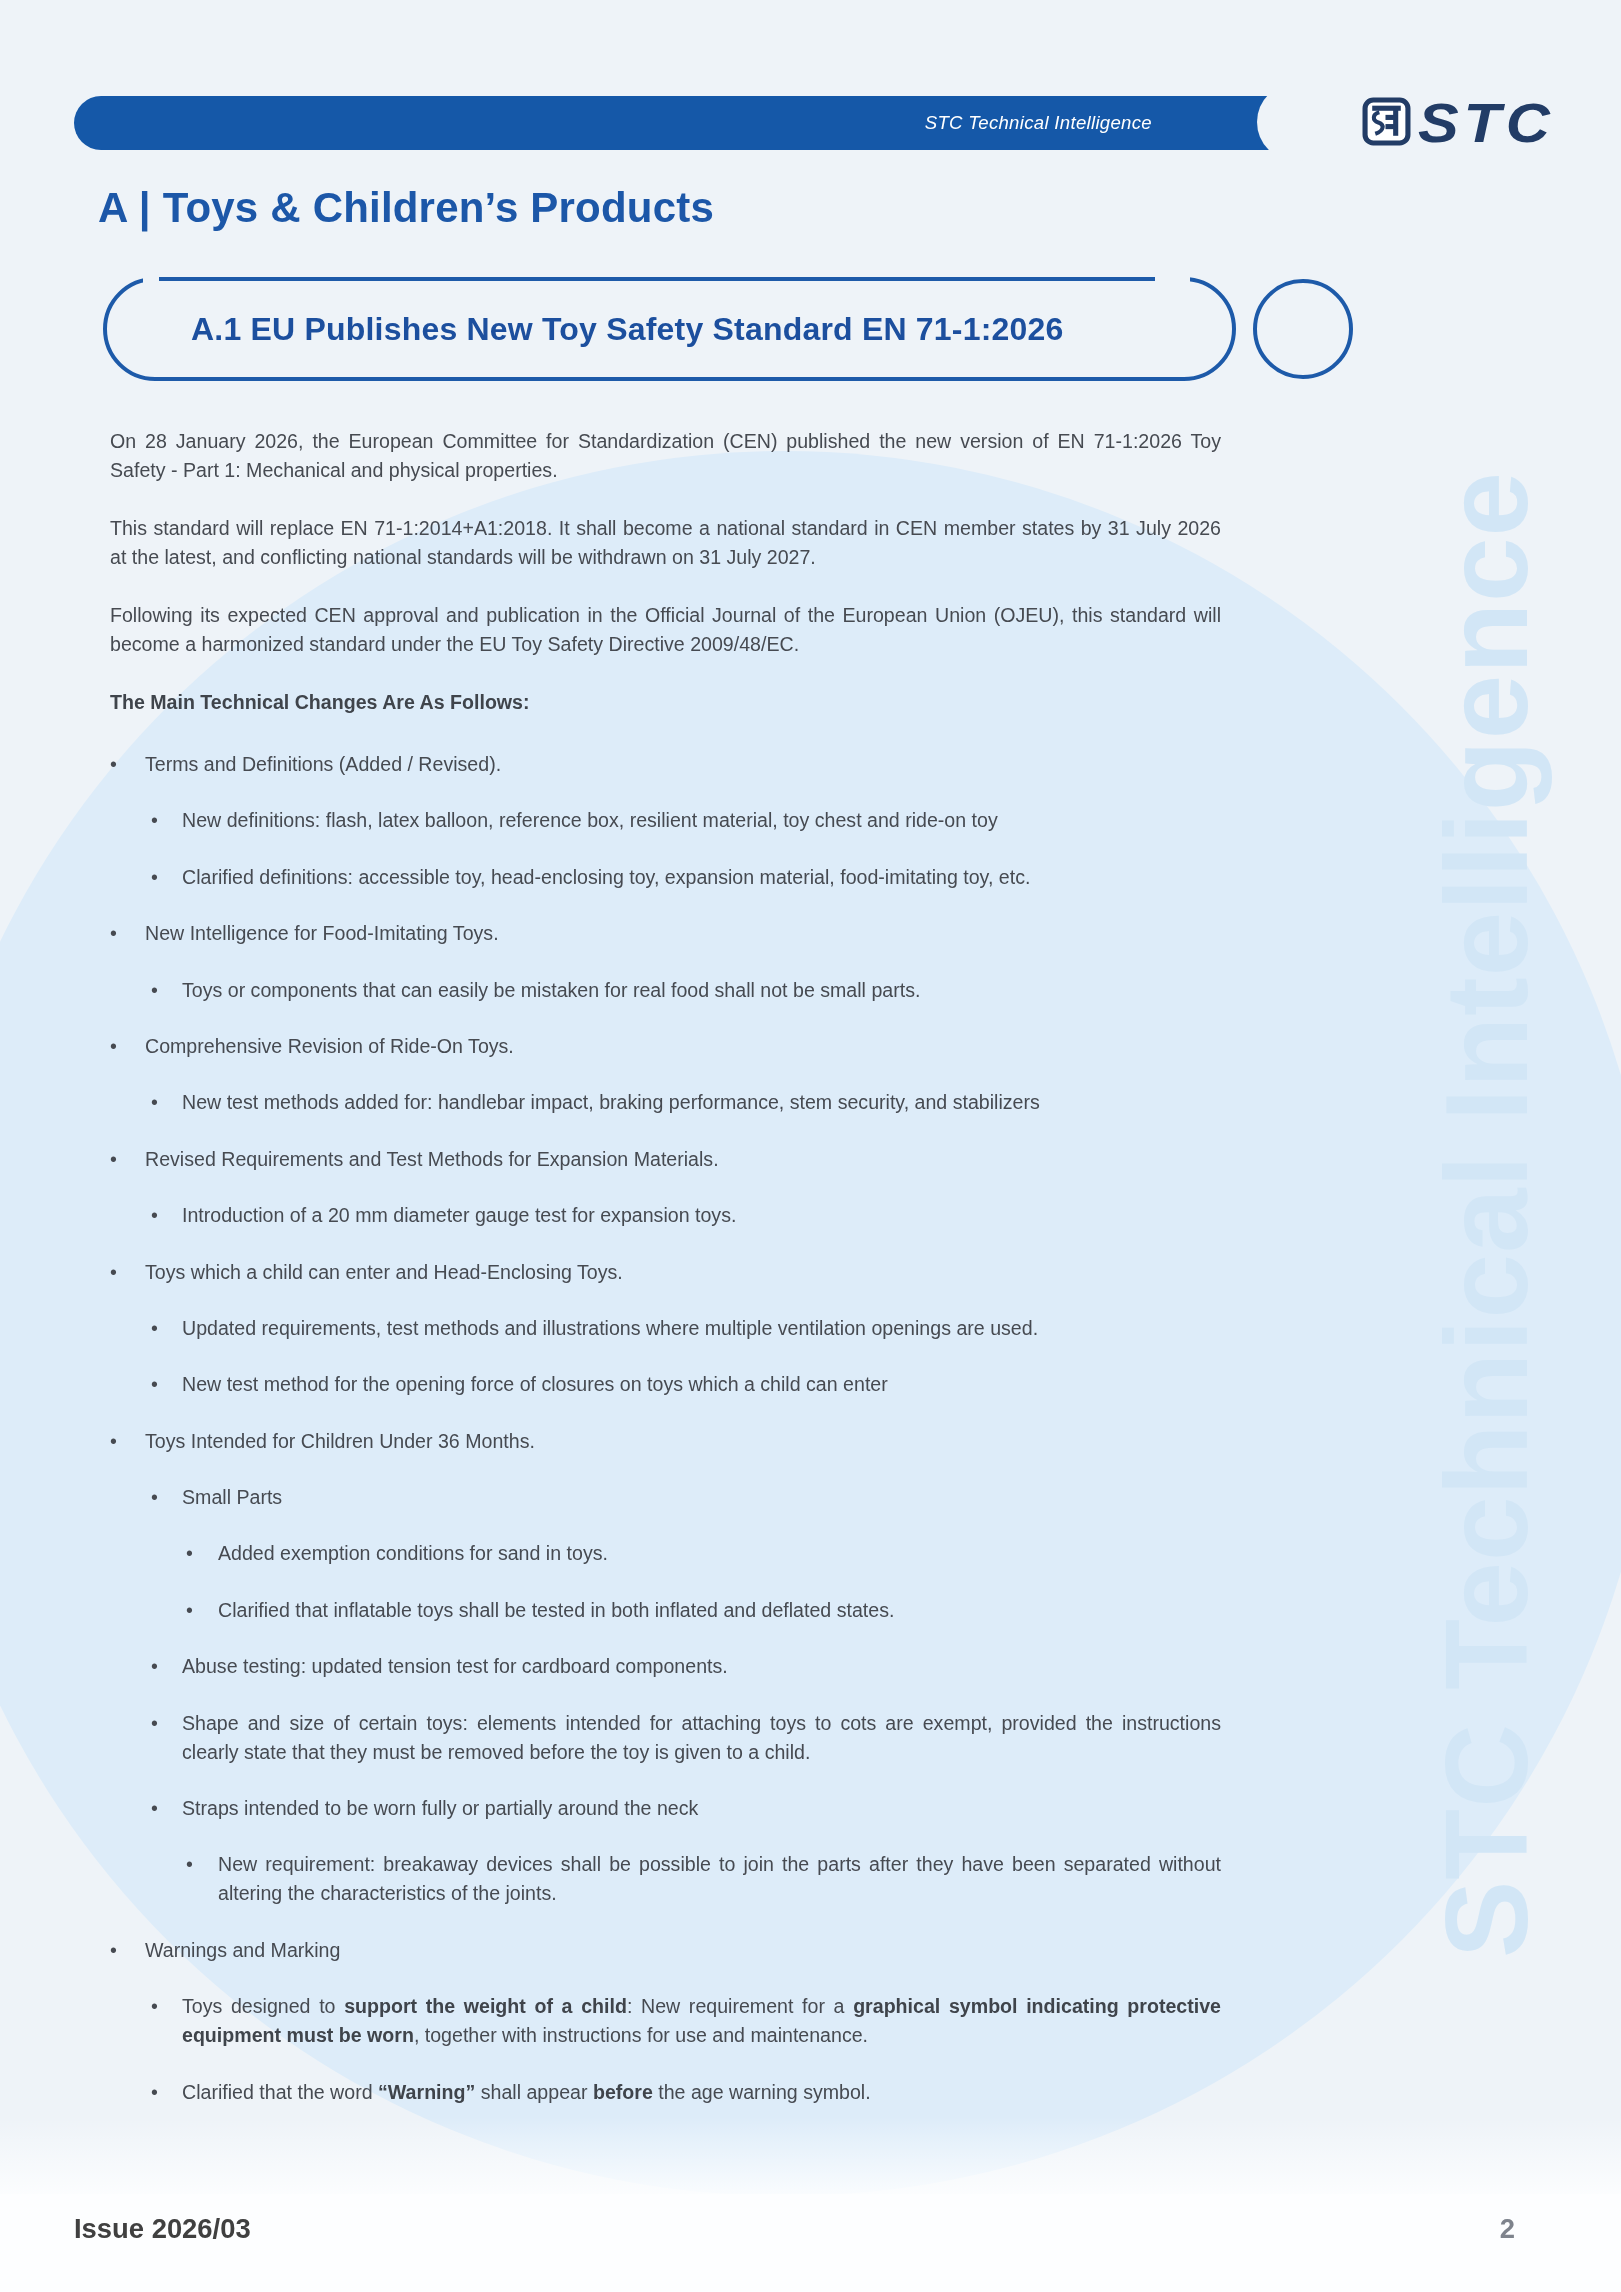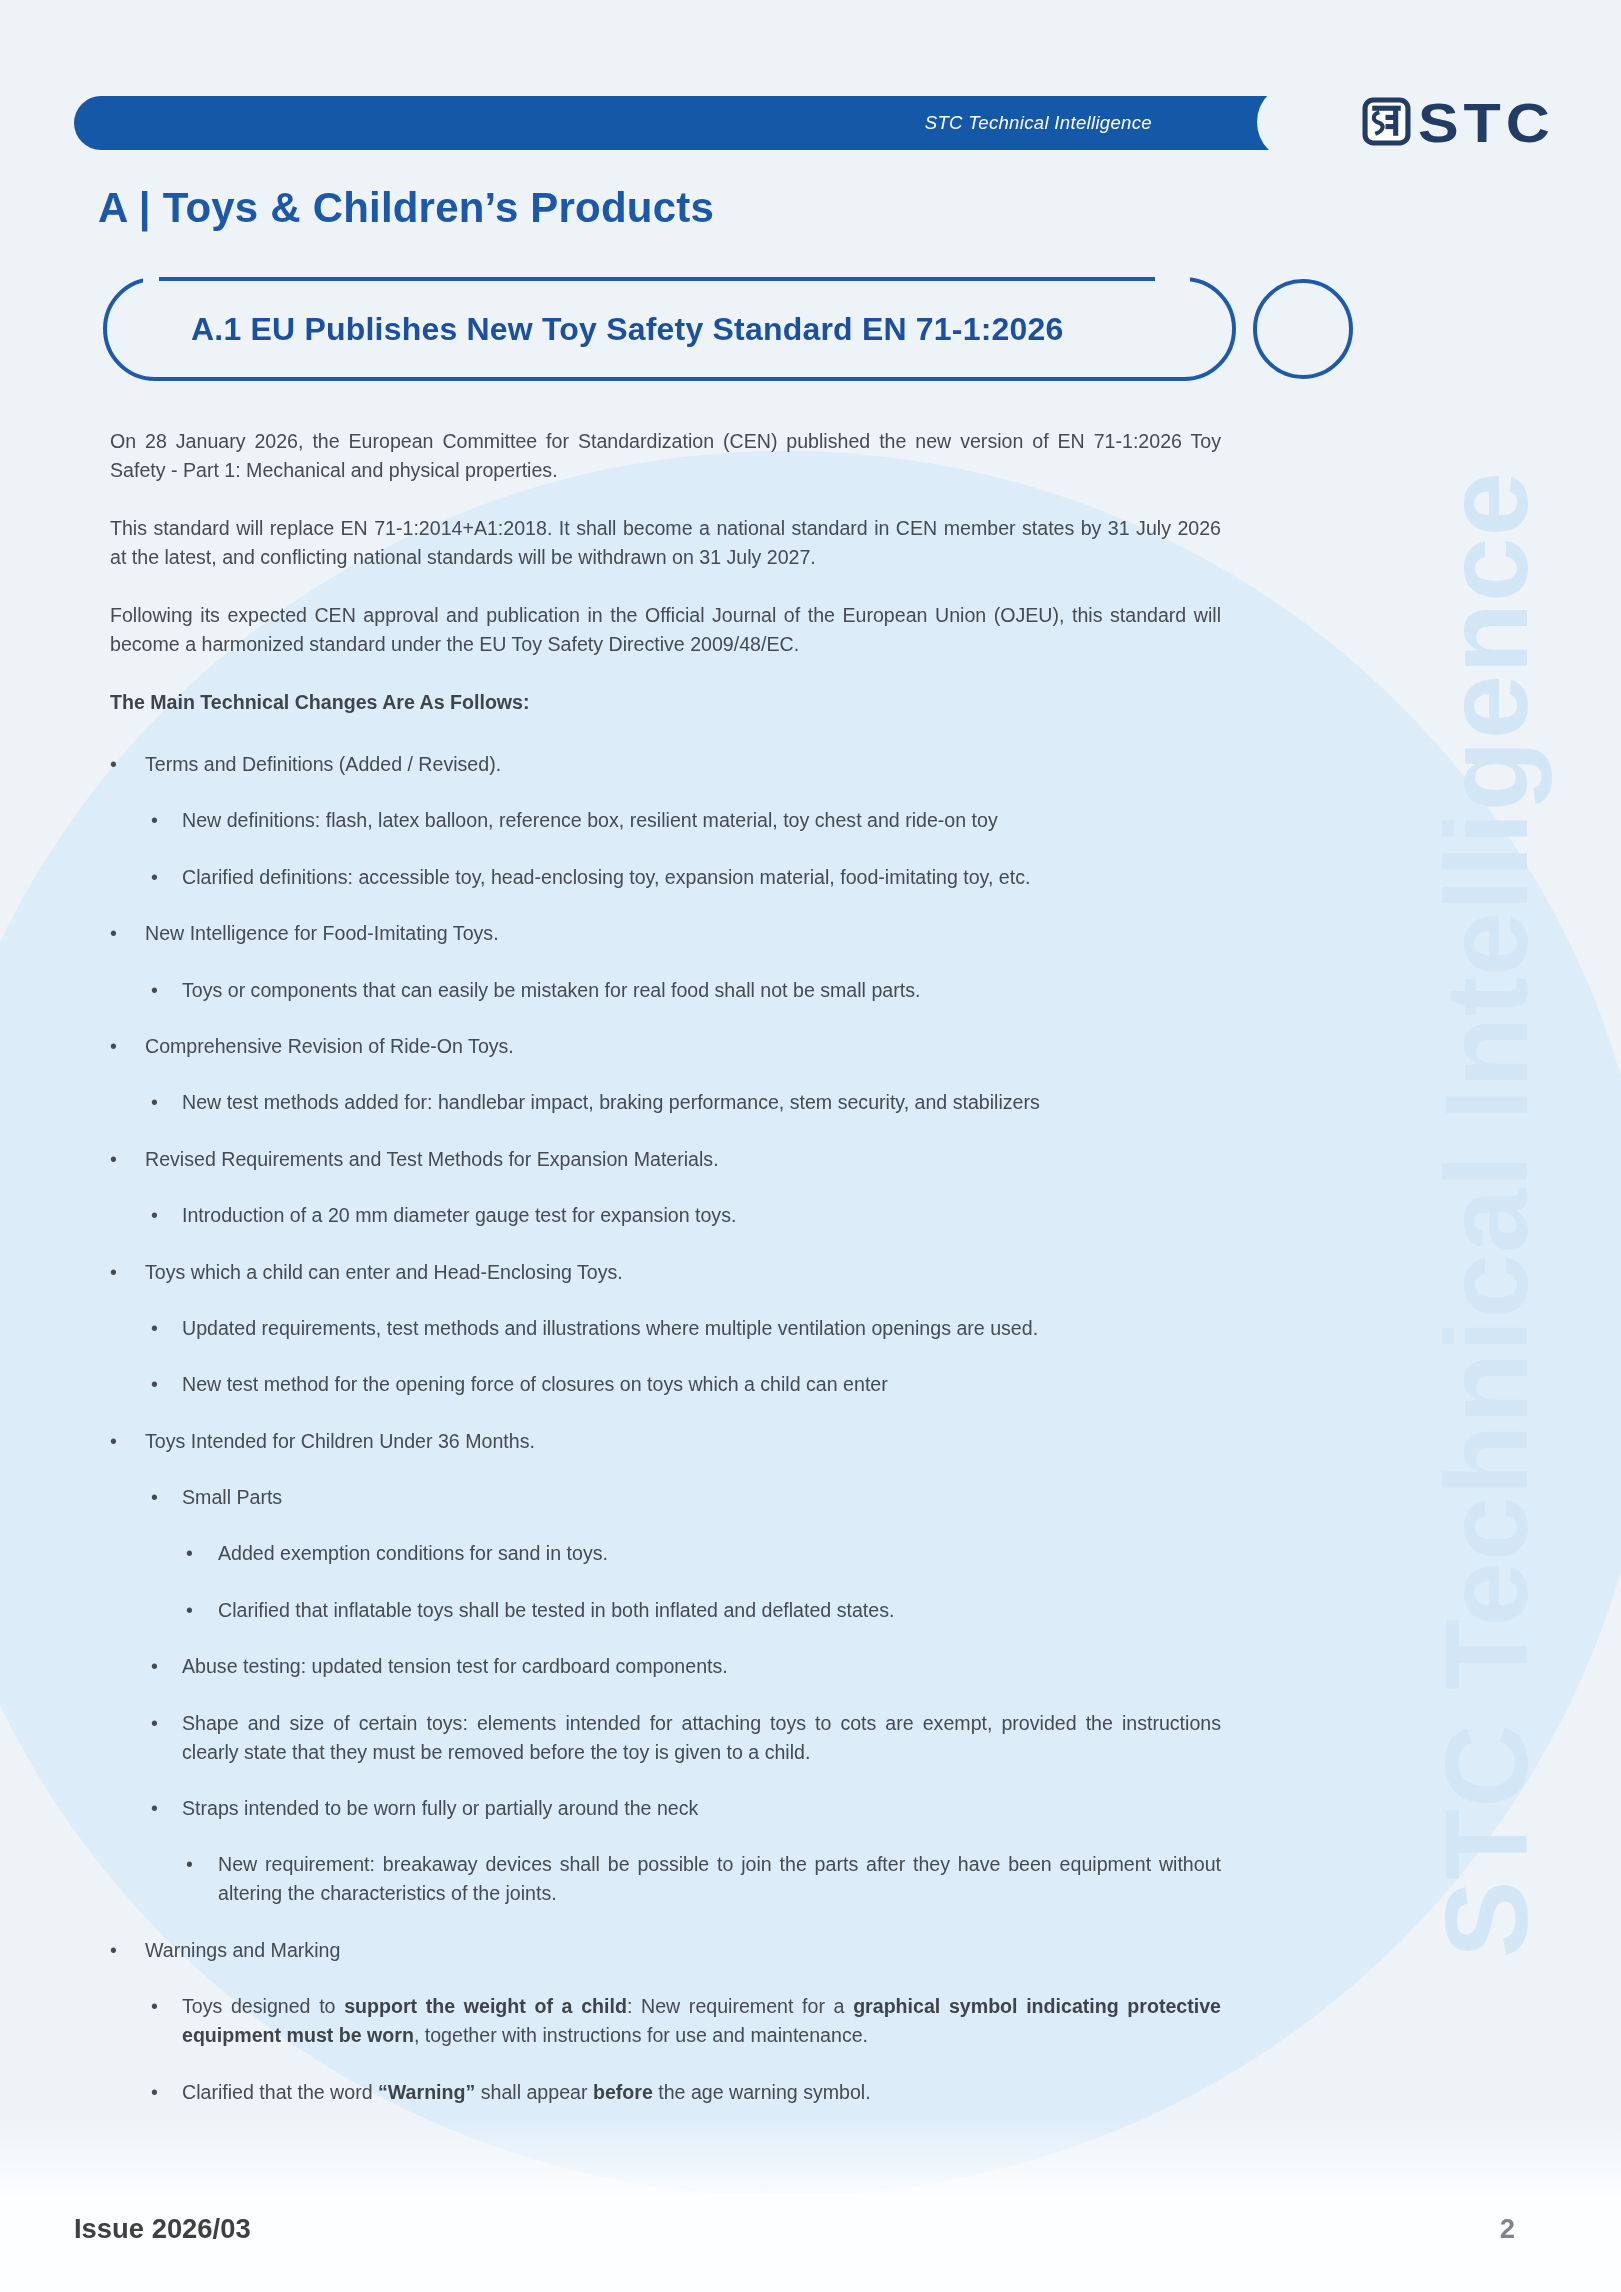--- a/index.html
+++ b/index.html
@@ -36,21 +36,21 @@
   .topbar-text{
     color:#ffffff; font-style:italic; font-size:18.6px; padding-right:137px; letter-spacing:0.3px;
   }
   .topbar-notch{
     position:absolute; left:1257px; top:83px; width:78px; height:78px;
     border-radius:50%; background:#eef3f8; z-index:4;
   }
   
   .logo{
     position:absolute; left:1362px; top:98px; height:51px; z-index:3;
-    display:flex; align-items:center; gap:6.9px;
+    display:flex; align-items:center; gap:6.9px;font-style:italic;
   }
   .logo-word{
     font-size:61px; font-weight:bold; color:#223c66; letter-spacing:4.9px; line-height:47px;
     transform:scaleY(.92);
   }
   
   .page-title{
     position:absolute; left:98px; top:184px; margin:0; z-index:3;
     font-size:42px; font-weight:bold; color:#1c57a8; letter-spacing:0.2px;
   }
@@ -209,21 +209,21 @@
         <div class="b l2">
           <span class="mk">•</span>
           <span class="txt"><span>Shape and size of certain toys: elements intended for attaching toys to cots are exempt, provided the instructions clearly state that they must be removed before the toy is given to a child.</span></span>
         </div>
         <div class="b l2">
           <span class="mk">•</span>
           <span class="txt"><span>Straps intended to be worn fully or partially around the neck</span></span>
         </div>
         <div class="b l3">
           <span class="mk">•</span>
-          <span class="txt"><span>New requirement: breakaway devices shall be possible to join the parts after they have been equipment without altering the characteristics of the joints.</span></span>
+          <span class="txt"><span>New requirement: breakaway devices shall be possible to join the parts after they have been separated without altering the characteristics of the joints.</span></span>
         </div>
         <div class="b l1">
           <span class="mk">•</span>
           <span class="txt"><span>Warnings and Marking</span></span>
         </div>
         <div class="b l2">
           <span class="mk">•</span>
           <span class="txt"><span>Toys designed to </span><b>support the weight of a child</b><span>: New requirement for a </span><b>graphical symbol indicating protective equipment must be worn</b><span>, together with instructions for use and maintenance.</span></span>
         </div>
         <div class="b l2">

